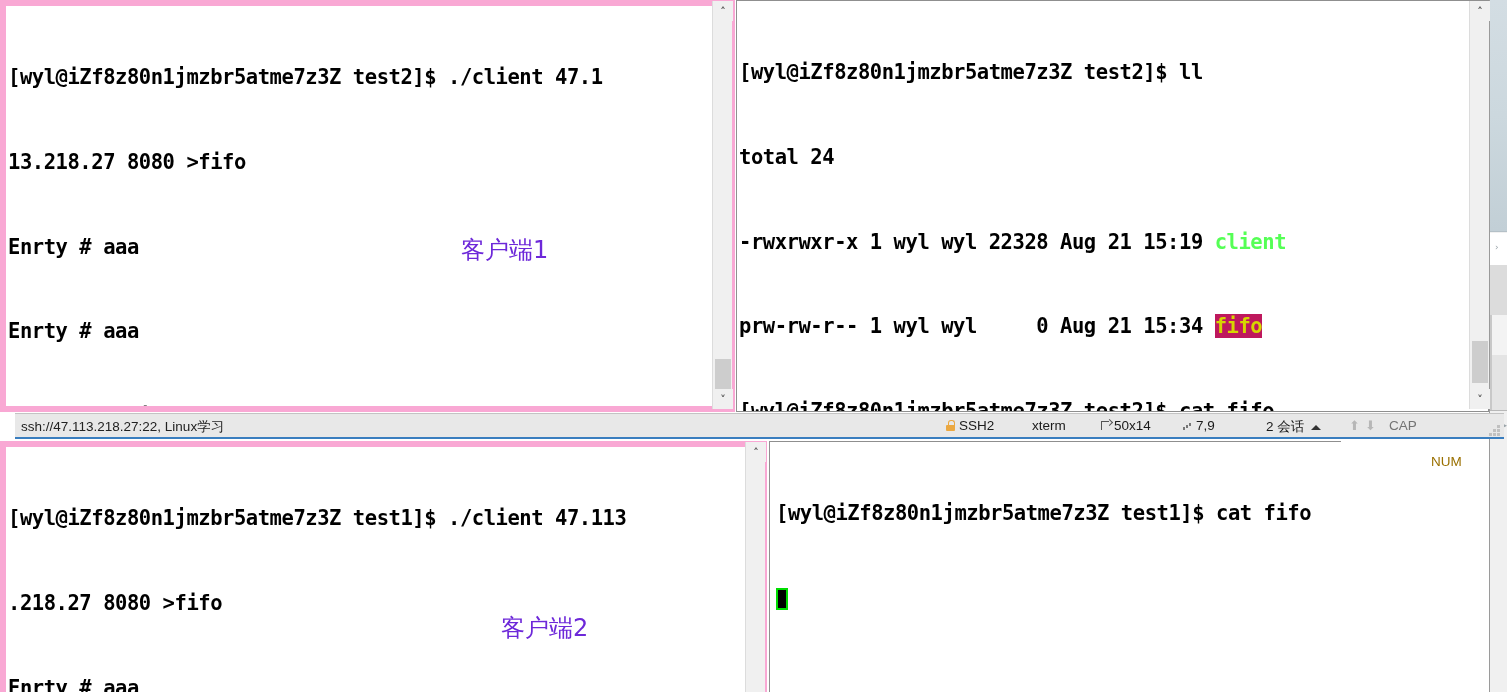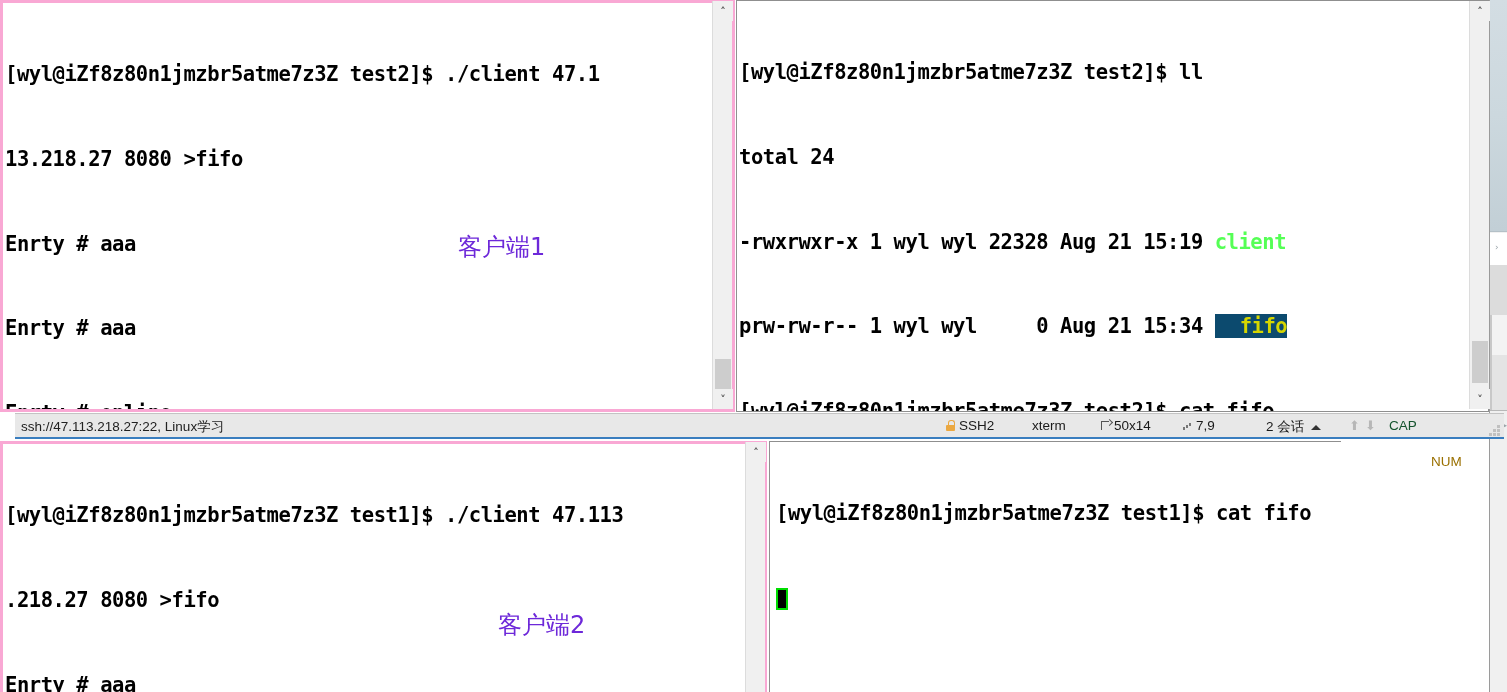--- a/index.html
+++ b/index.html
@@ -86,21 +86,21 @@
     font-family: "DejaVu Sans Mono", "Liberation Mono", monospace;
     font-size: 20.5px;
     line-height: 28.2px;
     font-weight: bold;
     color: #000000;
     white-space: pre;
     letter-spacing: -0.45px;
   }
   .pane-body .ln { display: block; height: 28.2px; }
   .c-ltgreen { color: #55ff55; }
-  .c-yellowhl{ color: #d6d600; background: #0c4a6e; padding-left: 25px; }
+  .c-yellowhl{ color: #d6d600; background: #be185d; }
   .cursor-block-black {
     display: inline-block;
     width: 12px; height: 22px;
     background: #000000;
     border: 2px solid #00dd00;
     vertical-align: -5px;
   }
 
   
   .annot {
@@ -127,21 +127,21 @@
     background: #f0f0f0;
   }
   .vscroll .arr.up { top: 0; }
   .vscroll .arr.dn { bottom: 0; }
   .vscroll .thumb {
     position: absolute; left: 2px; width: 16px;
     background: #cdcdcd;
   }
 
   
-  .border-blue  { border: 3px solid #f9a8d4; }
+  .border-blue  { border: 6px solid #f9a8d4; }
   .border-gray  { border: 1px solid #8f8f8f; }
 
   
   .statusbar {
     position: absolute;
     left: 15px; top: 413px;
     width: 1489px; height: 26px;
     background: #e8e8e8;
     border-top: 1px solid #c3c3c3;
     border-bottom: 2px solid #3a7ebf;
@@ -151,21 +151,21 @@
   }
   .statusbar .sb-left {
     position: absolute; left: 6px; top: 4px;
     color: #222;
   }
   .sb-item {
     position: absolute; top: 4px;
     white-space: nowrap;
     display: flex; align-items: center; gap: 3px;
   }
-  .sb-dim { color: #14532d; text-align: right; }
+  .sb-dim { color: #737373; text-align: right; }
   .sb-num { color: #9a7000; margin-top: 36px; }
   .lock-icon {
     display: inline-block; width: 9px; height: 11px;
     position: relative; margin-right: 1px;
   }
   .lock-icon::before {
     content: ""; position: absolute; bottom: 0; left: 0;
     width: 9px; height: 6px; background: #eba841; border-radius: 1px;
   }
   .lock-icon::after {

